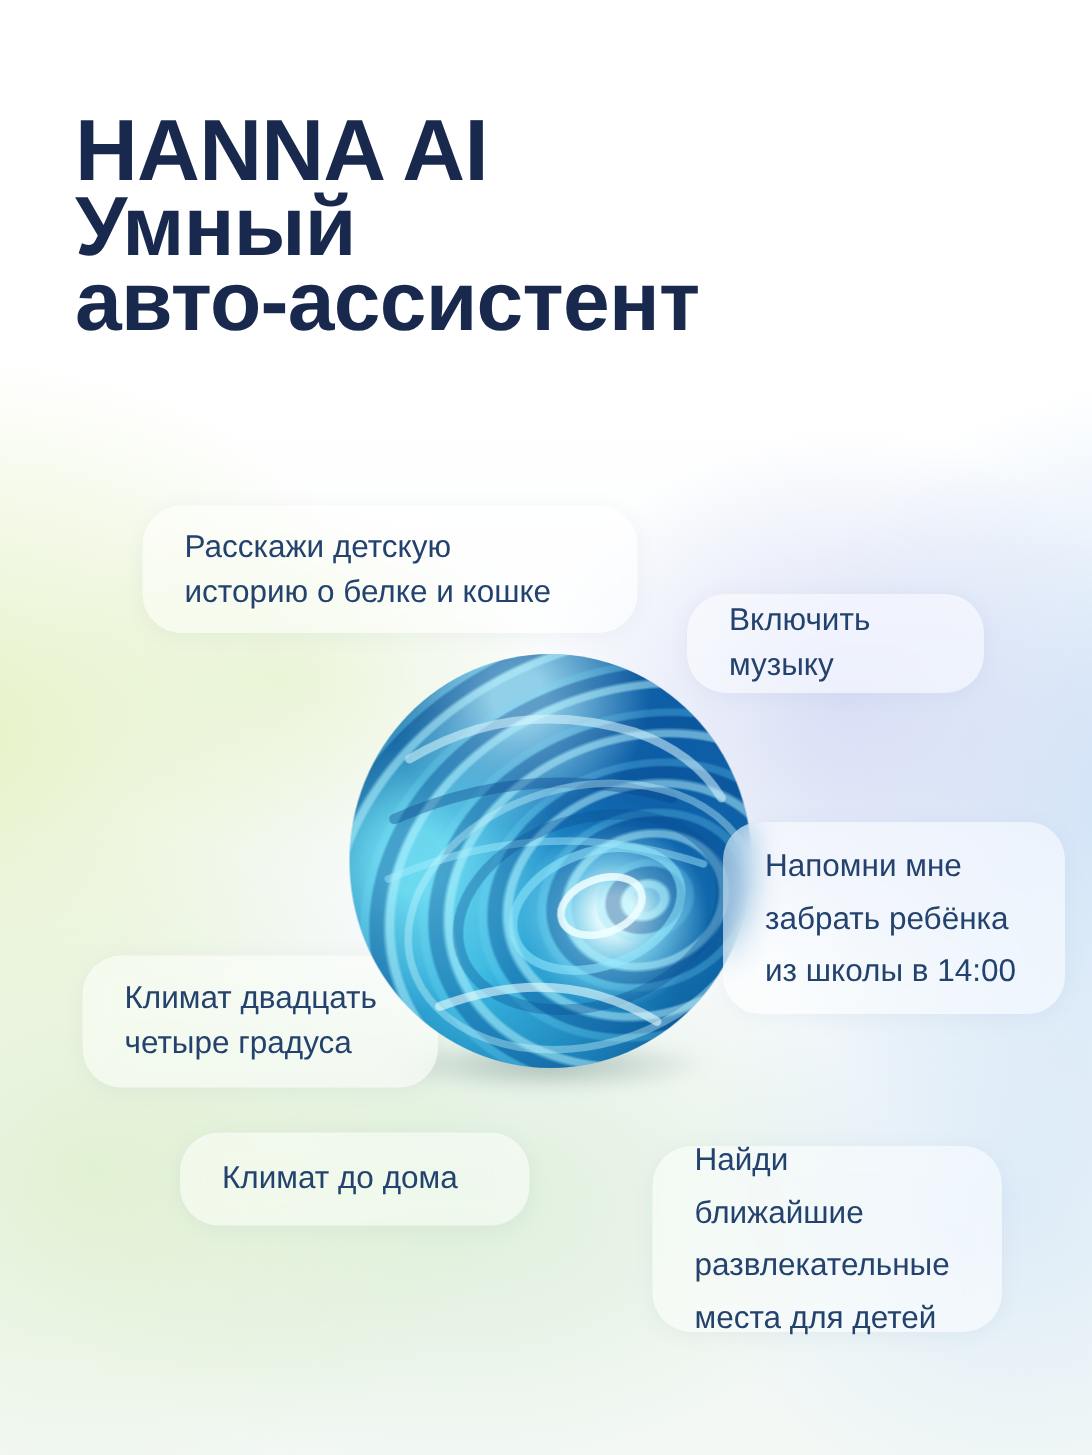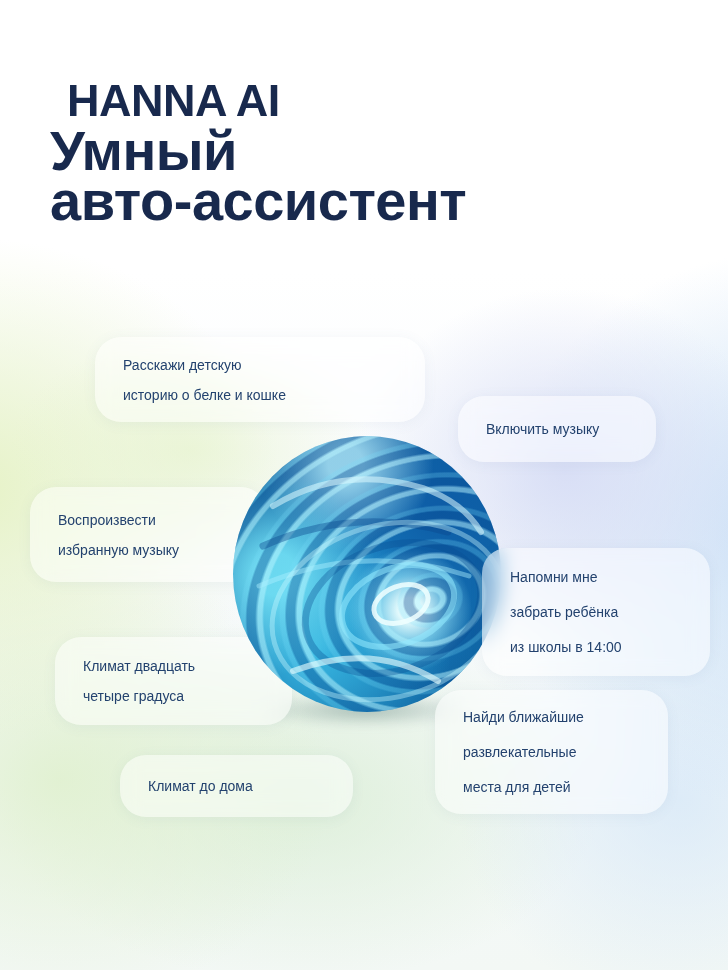--- a/index.html
+++ b/index.html
@@ -26,21 +26,21 @@
       linear-gradient(180deg, #ffffff 0%, #ffffff 28%, #f7fafc 58%, #f3f8f5 100%);
   }
 
   
   .headline {
     position: absolute; left: 50px; top: 76px; z-index: 4;
     color: var(--title-color, #18294d);
     font-weight: bold;
     letter-spacing: -0.5px;
   }
-  .headline .brand  { font-size: 45px; line-height: 50px; margin-left: 17px; }
+  .headline .brand  { font-size: 58px; line-height: 50px; }
   .headline .t-line { font-size: 56px; line-height: 50px; }
 
   
   .orb-shadow {
     position: absolute; left: 252px; top: 692px; width: 226px; height: 36px;
     z-index: 1; border-radius: 50%;
     background: radial-gradient(ellipse at center, rgba(60,100,95,0.38), rgba(60,100,95,0) 68%);
     filter: blur(5px);
   }
   .orb {
@@ -69,33 +69,33 @@
 
   
   .chip {
     position: absolute; display: flex; align-items: center;
     border-radius: 26px;
     background: rgba(255,255,255,0.52);
     backdrop-filter: blur(10px) saturate(1.15);
     -webkit-backdrop-filter: blur(10px) saturate(1.15);
     box-shadow: 0 2px 14px rgba(90,120,150,0.07);
     color: var(--chip-text, #23426e);
-    font-size: 14px; line-height: 30px;
+    font-size: 21px; line-height: 30px;
     padding: 0 28px;
     white-space: pre-line;
     z-index: 3;
   }
   .chip span { white-space: pre-line; }
   .chip-tell-story  { left:  95px; top: 337px; width: 274px; height: 85px;  }
   .chip-screen-on   { left: 458px; top: 396px; width: 142px; height: 66px;  }
   .chip-play-music  { left:  30px; top: 487px; width: 181px; height: 95px;  z-index: 1; }
   .chip-reminder    { left: 482px; top: 548px; width: 172px; height: 128px; line-height: 35px; border-radius: 25px; }
   .chip-climate     { left:  55px; top: 637px; width: 181px; height: 88px;  z-index: 1; }
   .chip-route-home  { left: 120px; top: 755px; width: 177px; height: 62px;  }
-  .chip-find-places { left: 435px; top: 690px; width: 177px; height: 124px; line-height: 35px; }
+  .chip-find-places { left: 435px; top: 764px; width: 177px; height: 124px; line-height: 35px; }
 </style>
 </head>
 <body>
 
 <div class="canvas">
 
   <div class="bg"></div>
 
   <div class="headline">
     <div class="brand">HANNA AI</div>
@@ -122,24 +122,20 @@
 
   <div class="chip chip-tell-story">
     <span>Расскажи детскую
 историю о белке и кошке</span>
   </div>
 
   <div class="chip chip-screen-on">
     <span>Включить музыку</span>
   </div>
 
-  <div class="chip chip-play-music">
-    <span>Воспроизвести
-избранную музыку</span>
-  </div>
 
   <div class="chip chip-reminder">
     <span>Напомни мне
 забрать ребёнка
 из школы в 14:00</span>
   </div>
 
   <div class="chip chip-climate">
     <span>Климат двадцать
 четыре градуса</span>

